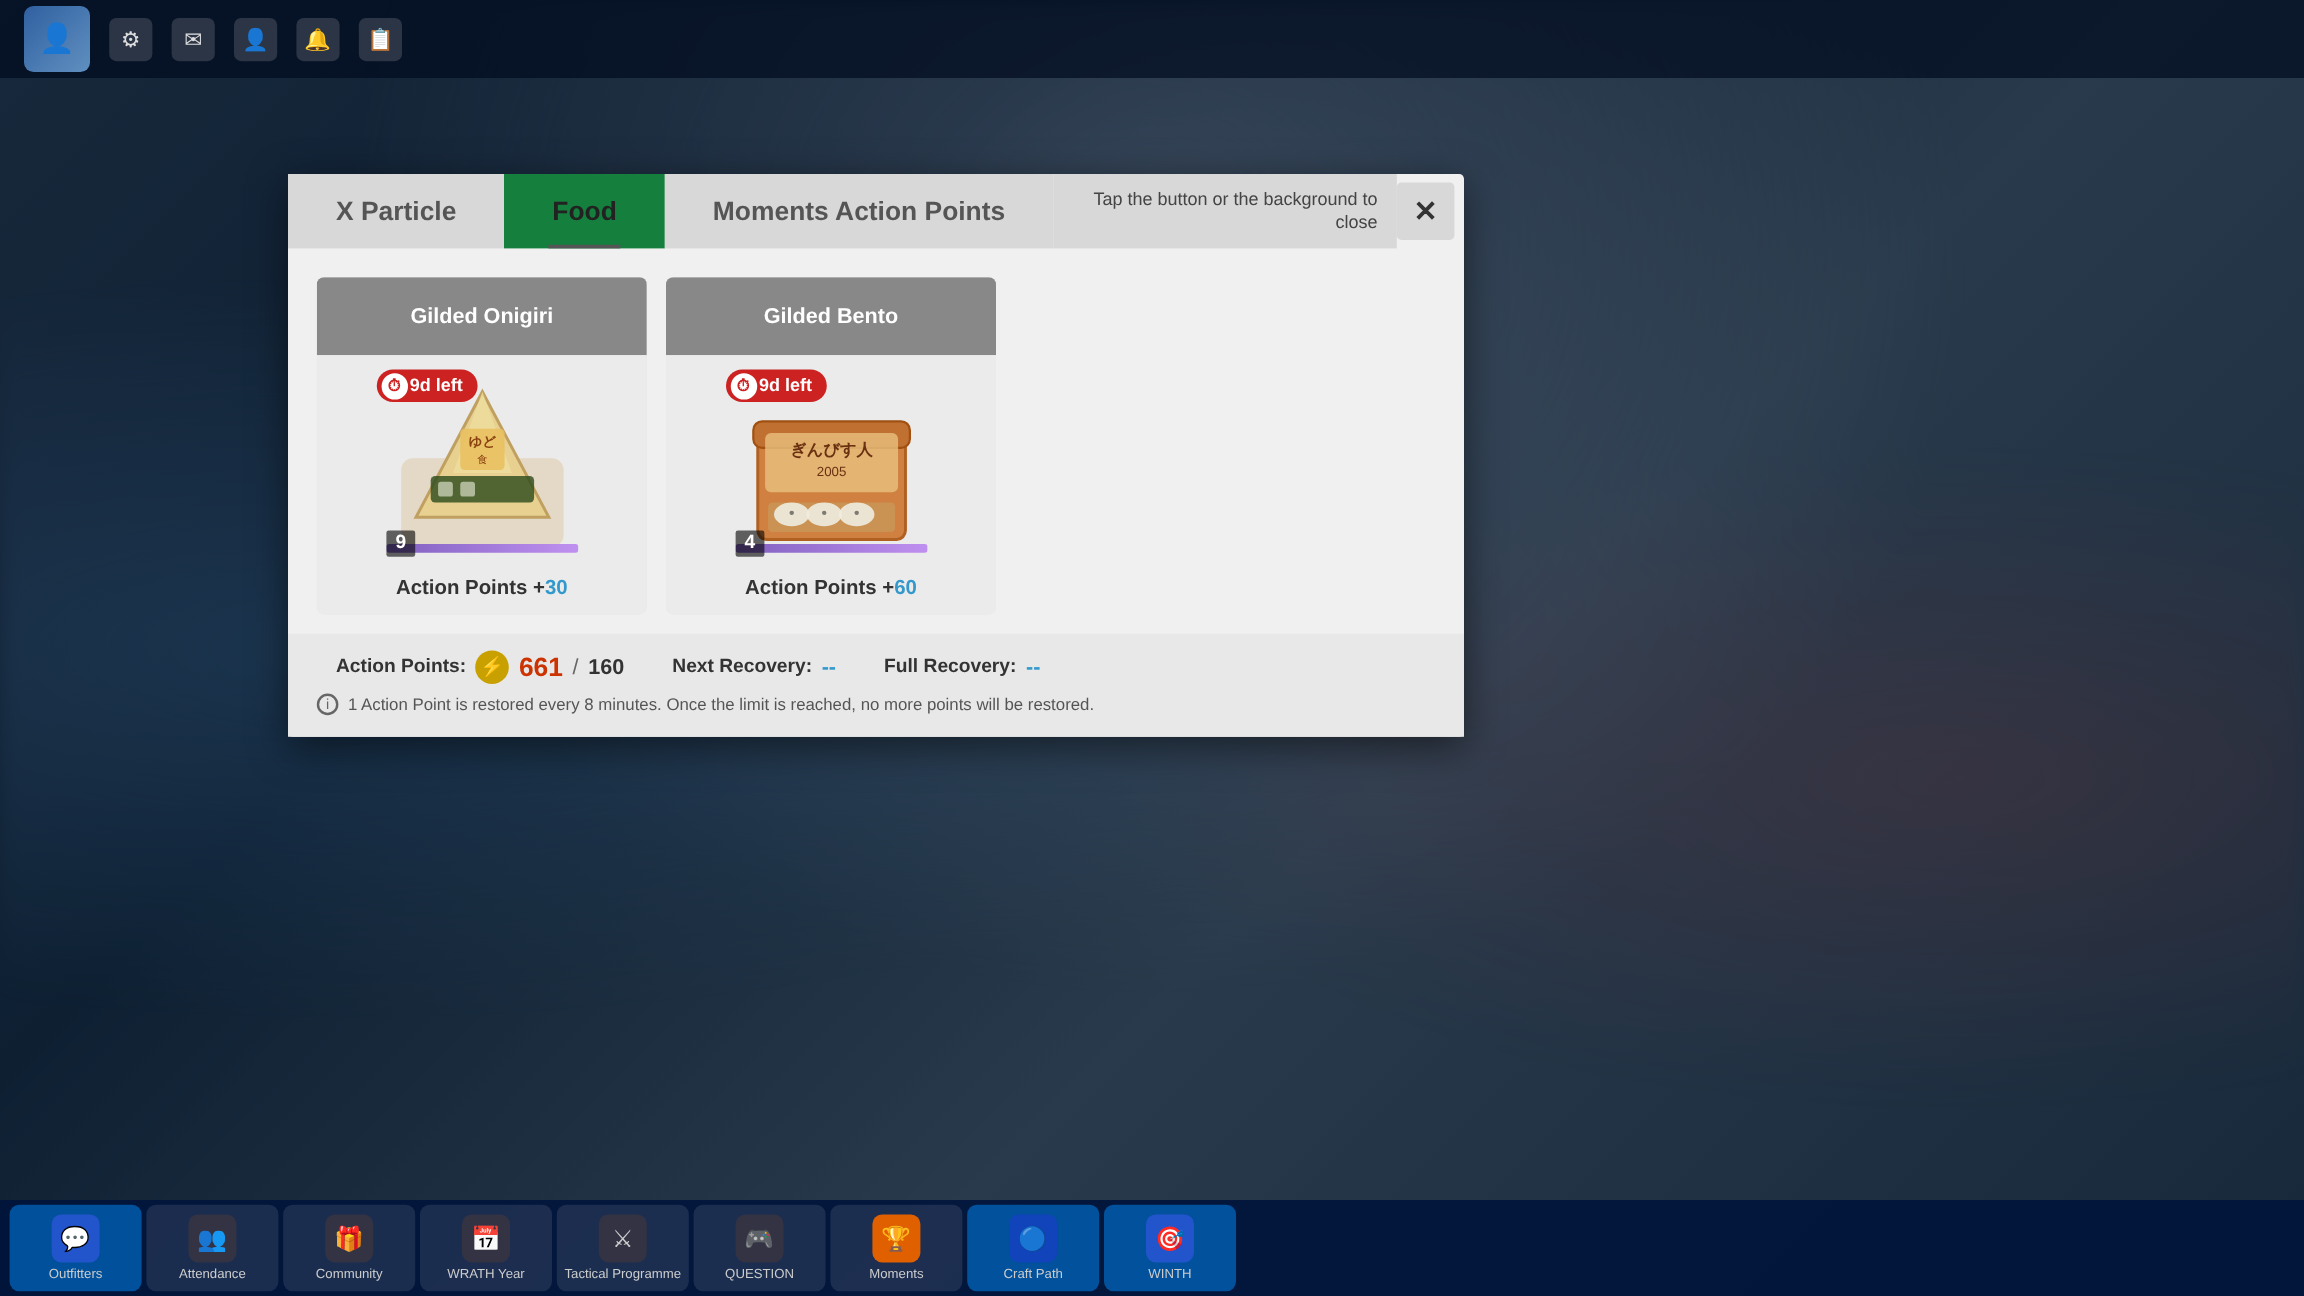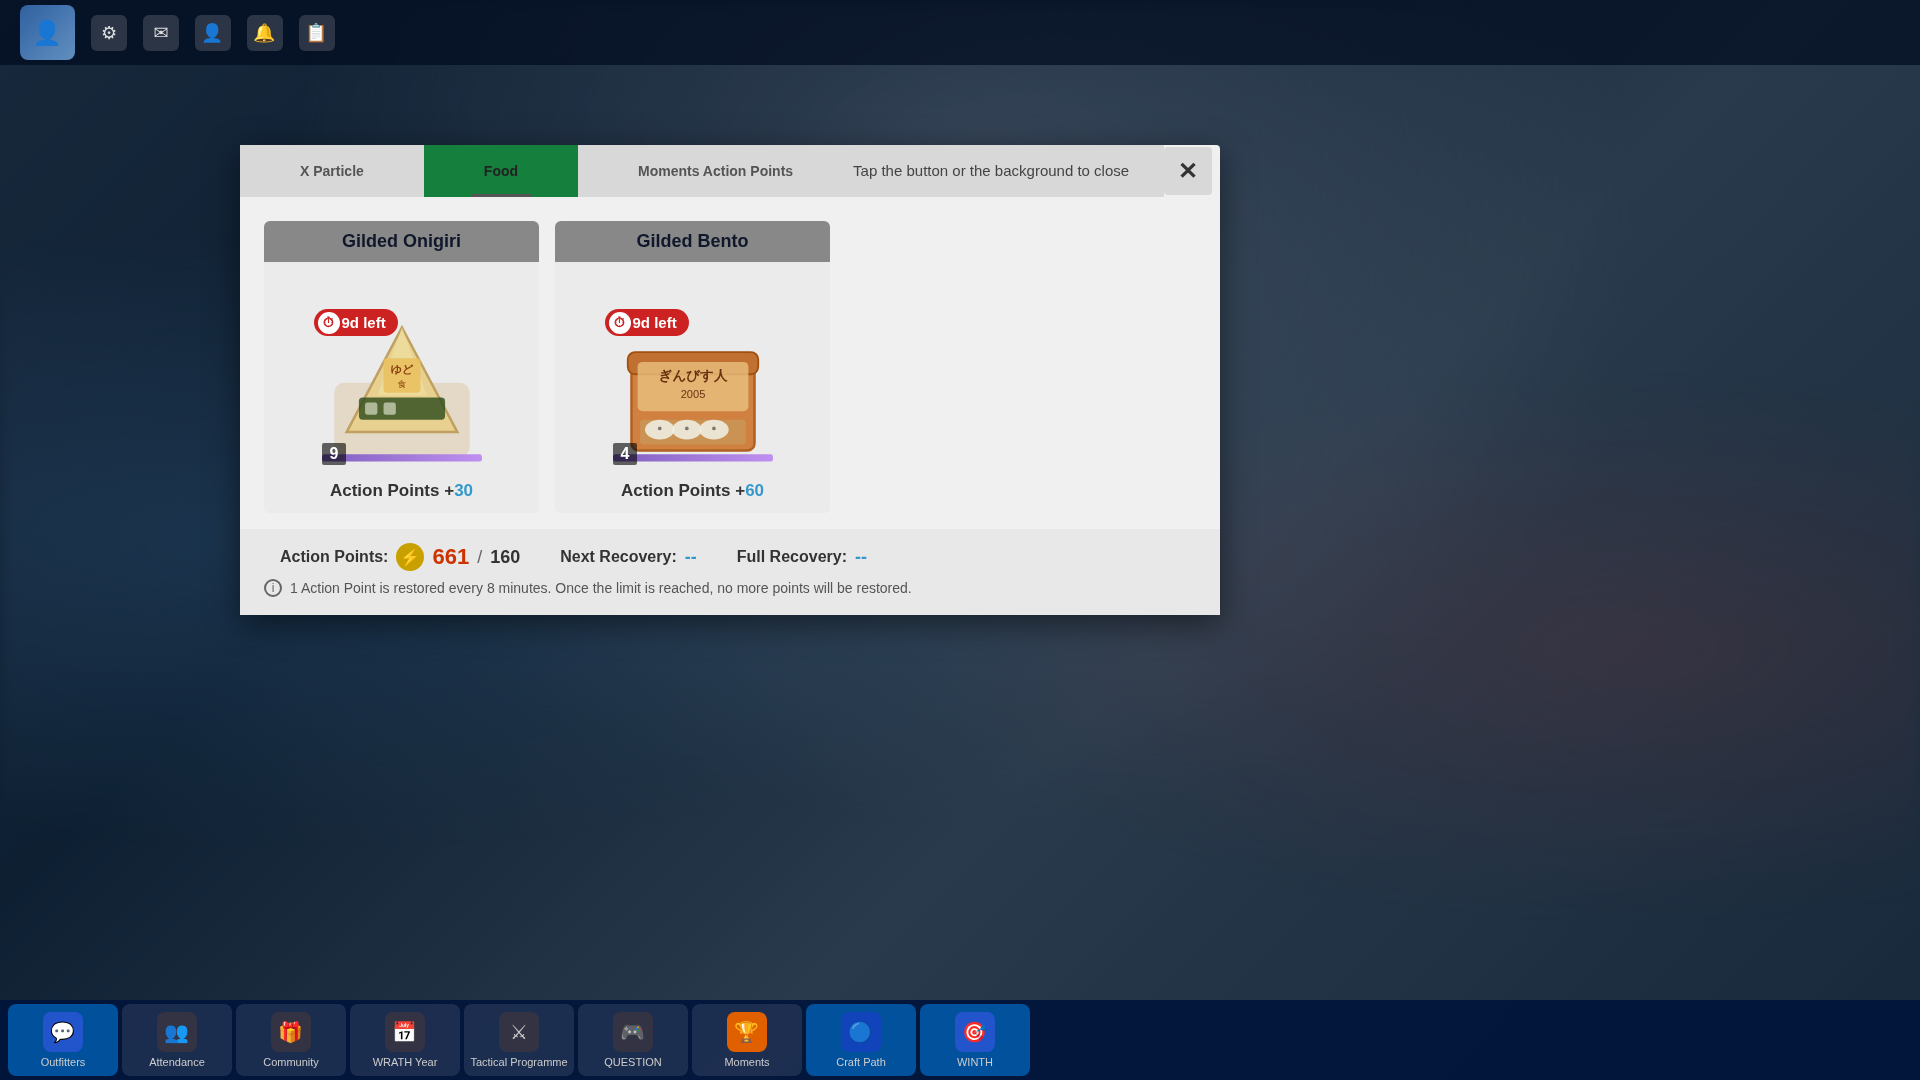--- a/index.html
+++ b/index.html
@@ -54,22 +54,22 @@
 
     
     .tab-bar {
       display: flex;
       align-items: stretch;
       background: transparent;
       position: relative;
     }
 
     .tab {
-      padding: 18px 60px;
-      font-size: 14px;
+      padding: 18px 40px;
+      font-size: 22px;
       font-weight: 600;
       color: #555;
       cursor: pointer;
       background: #d8d8d8;
       border: none;
       flex: 0 0 auto;
       text-align: center;
       position: relative;
       transition: background 0.2s;
     }
@@ -136,44 +136,43 @@
     .item-card {
       width: 275px;
       background: #e8e8e8;
       border-radius: 6px;
       overflow: hidden;
       cursor: pointer;
     }
 
     .item-card-title {
       background: #888;
-      color: #0f172a;
+      color: #ffffff;
       text-align: center;
-      padding: 10px 8px;
+      padding: 22px 8px;
       font-size: 18px;
       font-weight: 600;
     }
 
     .item-card-inner {
       padding: 12px;
       display: flex;
       flex-direction: column;
       align-items: center;
       background: #ebebeb;
     }
 
     .item-image-container {
       position: relative;
       width: 160px;
       height: 160px;
       display: flex;
       align-items: center;
       justify-content: center;
       margin-bottom: 12px;
-      margin-top: 35px;
     }
 
     .time-badge {
       position: absolute;
       top: 0;
       left: -8px;
       background: #cc2222;
       color: #fff;
       font-size: 15px;
       font-weight: 700;

